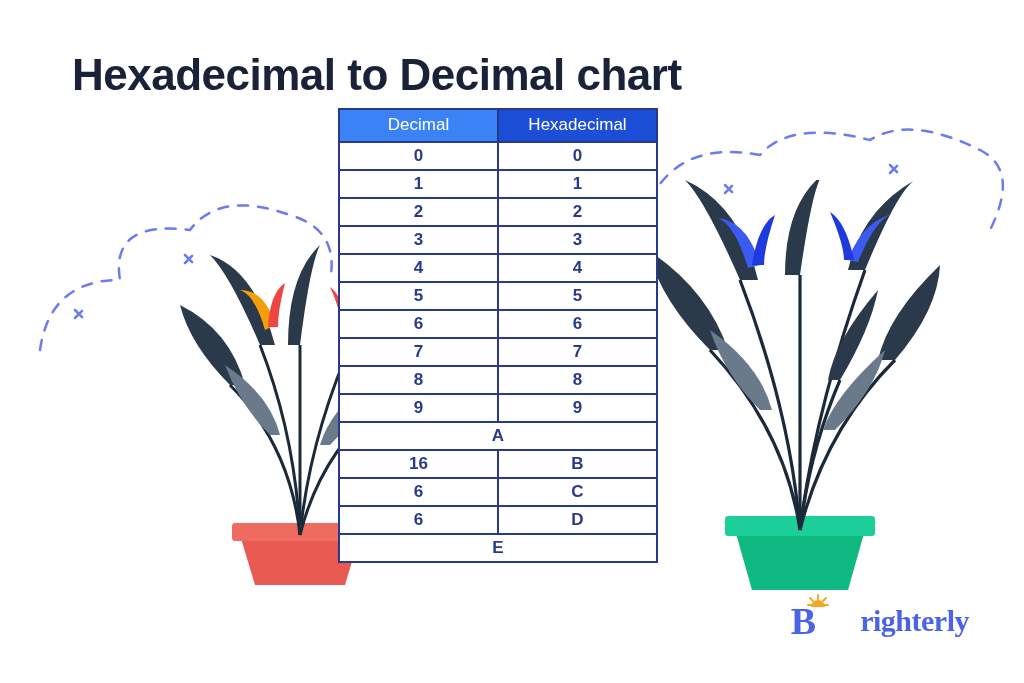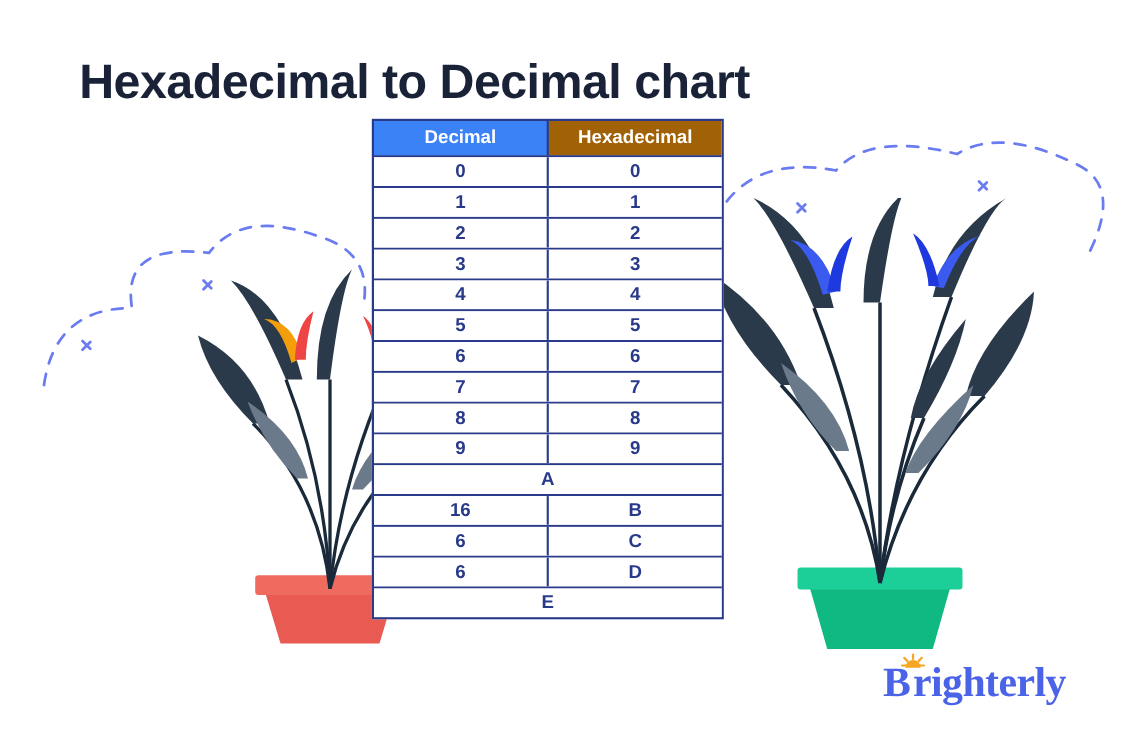--- a/index.html
+++ b/index.html
@@ -28,29 +28,29 @@
     border: 2px solid #2a3a8a;
     background: #fff;
     z-index: 5;
   }
   .thead {
     display: flex;
   }
   .th {
     flex: 1;
     text-align: center;
-    font-weight: 700;
+    font-weight: 400;
     font-size: 17px;
     color: #ffffff;
     padding: 5px 0 6px;
     border-right: 2px solid #2a3a8a;
   }
   .th:last-child { border-right: none; }
   .th.dec { background: #3b82f6; }
-  .th.hex { background: #a16207; }
+  .th.hex { background: #1d4ed8; }
   .row {
     display: flex;
     border-top: 2px solid #2a3a8a;
   }
   .cell {
     flex: 1;
     text-align: center;
     font-weight: 700;
     font-size: 17px;
     color: #2a3a8a;
@@ -95,24 +95,25 @@
   }
   .logo-b {
     font-family: "Comic Sans MS", "Brush Script MT", cursive;
     font-size: 38px;
     font-weight: 700;
     color: #4a63e7;
     position: relative;
   }
   .logo-rest {
     font-family: "Comic Sans MS", "Brush Script MT", cursive;
-    font-size: 38px;
+    font-size: 30px;
     font-weight: 700;
     color: #4a63e7;
     letter-spacing: -0.5px;
+    margin-left: 42px;
   }
   .sun {
     position: absolute;
     left: 16px;
     top: -6px;
     width: 22px;
     height: 22px;
   }
 </style>
 </head>

